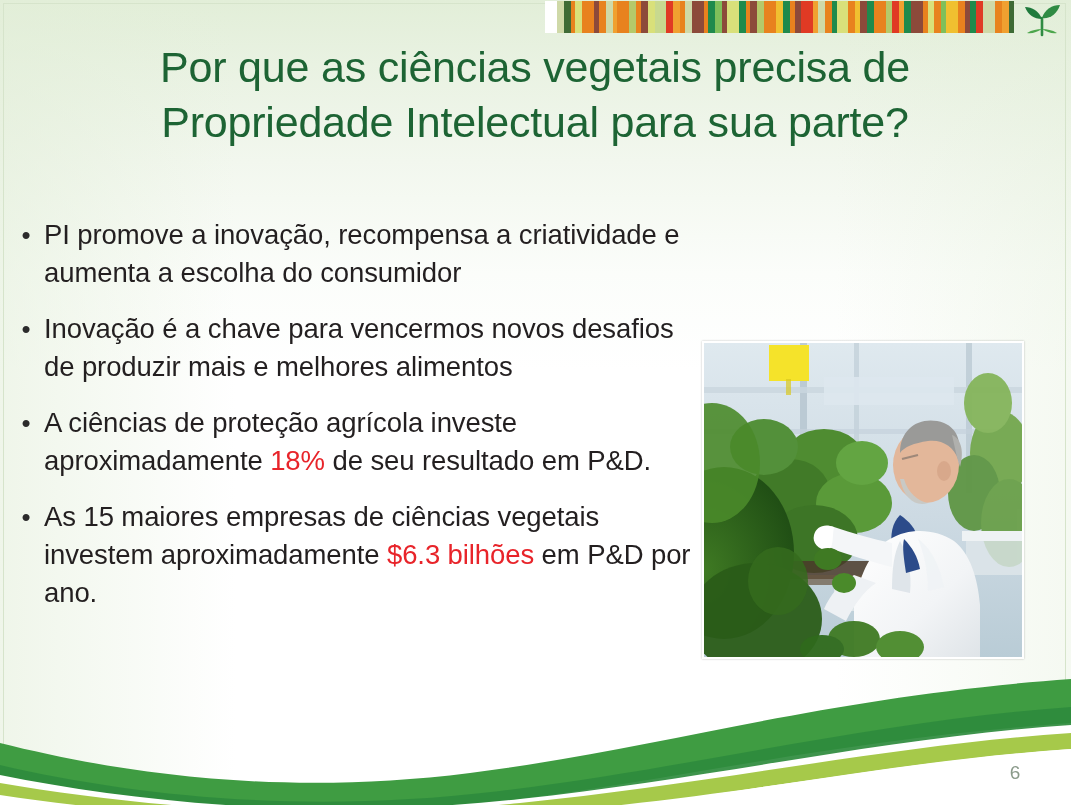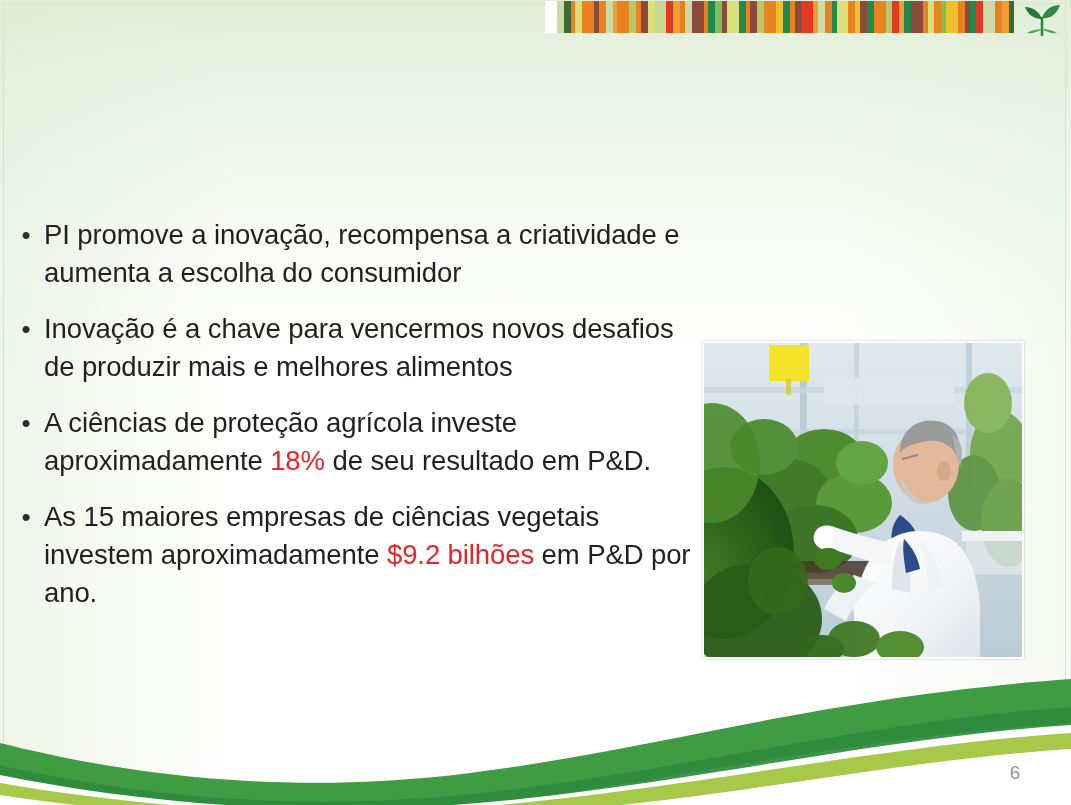--- a/index.html
+++ b/index.html
@@ -226,38 +226,40 @@
     <svg viewBox="0 0 46 36" width="46" height="36">
       <path d="M23 33 L23 16" stroke="#2f8b43" stroke-width="2.6" fill="none" stroke-linecap="round"></path>
       <path d="M23 17 C20 9 13 5 6 5 C9 13 15 17 23 17 Z" fill="#1f7a3c"></path>
       <path d="M23 16 C26 7 33 3 41 3 C38 12 31 17 23 16 Z" fill="#2f8b43"></path>
       <path d="M8 31 C13 28 18 27 23 27 C18 30 13 32 8 31 Z" fill="#4ca64c"></path>
       <path d="M38 31 C33 28 28 27 23 27 C28 30 33 32 38 31 Z" fill="#4ca64c"></path>
     </svg>
   </div>
 
   <div class="title">
+    <div>Por que as ciências vegetais precisa de</div>
+    <div>Propriedade Intelectual para sua parte?</div>
   </div>
 
   <div class="bullets" id="bullet-list">
       <div class="bullet-row">
         <div class="bullet-dot">•</div>
         <div class="bullet-text"><span>PI promove a inovação, recompensa a criatividade e aumenta a escolha do consumidor</span></div>
       </div>
       <div class="bullet-row">
         <div class="bullet-dot">•</div>
         <div class="bullet-text"><span>Inovação é a chave para vencermos novos desafios de produzir mais e melhores alimentos</span></div>
       </div>
       <div class="bullet-row">
         <div class="bullet-dot">•</div>
         <div class="bullet-text"><span>A ciências de proteção agrícola investe aproximadamente </span><span class="hl">18%</span><span> de seu resultado em P&amp;D.</span></div>
       </div>
       <div class="bullet-row">
         <div class="bullet-dot">•</div>
-        <div class="bullet-text"><span>As 15 maiores empresas de ciências vegetais investem aproximadamente </span><span class="hl">$9.2 bilhões</span><span> em P&amp;D por ano.</span></div>
+        <div class="bullet-text"><span>As 15 maiores empresas de ciências vegetais investem aproximadamente </span><span class="hl">$6.3 bilhões</span><span> em P&amp;D por ano.</span></div>
       </div>
     </div>
 
   <div class="photo">
     <svg viewBox="0 0 318 314" width="318" height="314">
       <defs>
         <linearGradient id="skyg" x1="0" y1="0" x2="0" y2="1">
           <stop offset="0%" stop-color="#dfe9ef"></stop>
           <stop offset="55%" stop-color="#cddae3"></stop>
           <stop offset="100%" stop-color="#b9ccd6"></stop>

